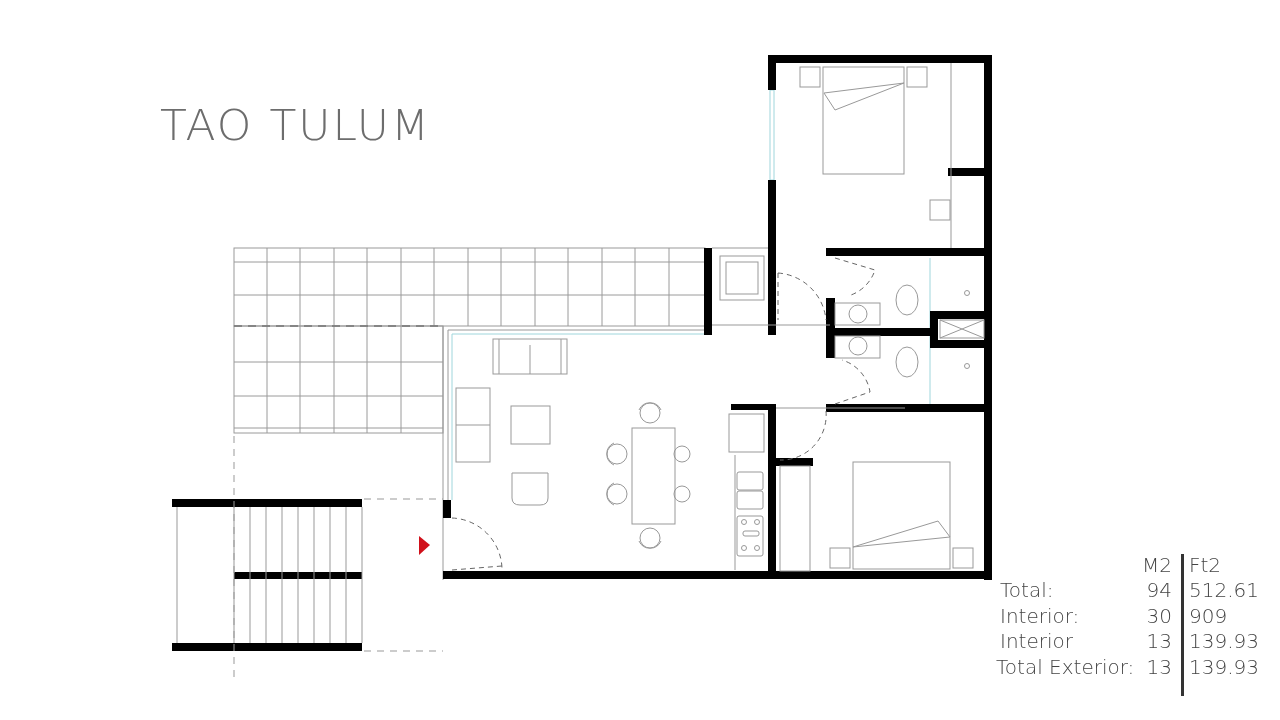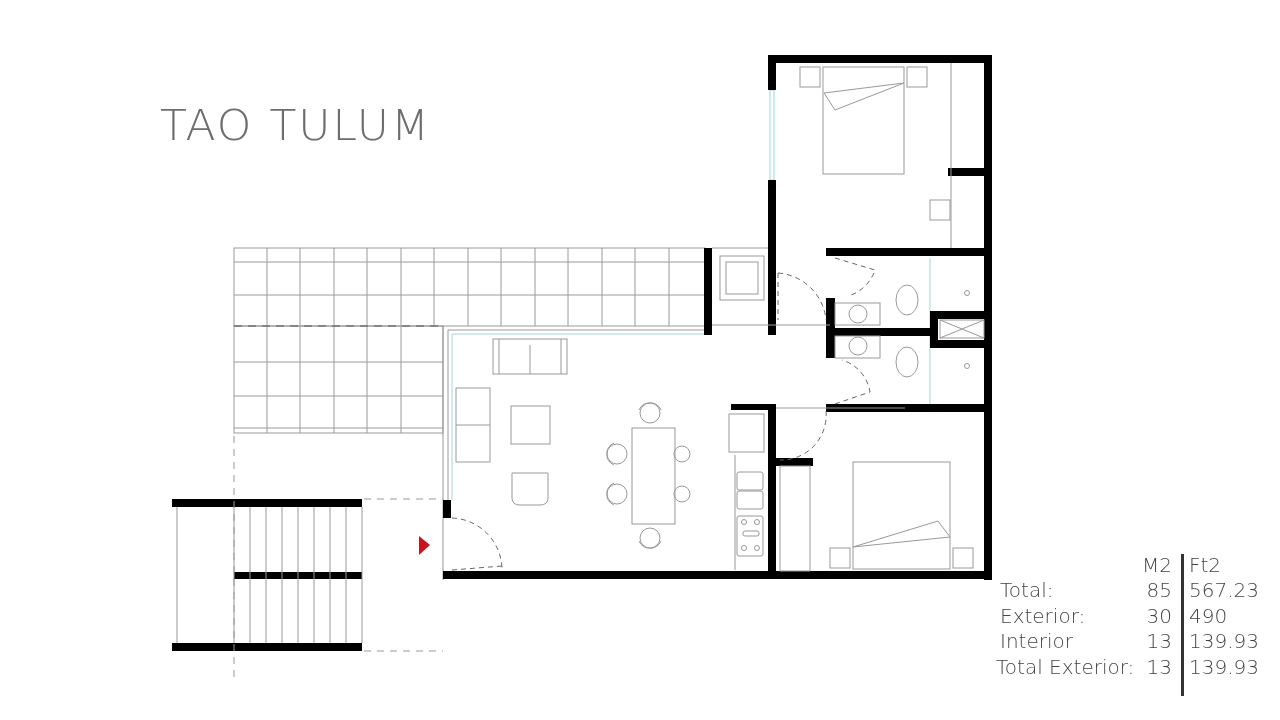--- a/index.html
+++ b/index.html
@@ -200,27 +200,27 @@
 
 <div class="areas">
   <div class="divider"></div>
   <div class="row head">
     <span class="lbl"></span>
     <span class="m2">M2</span>
     <span class="ft">Ft2</span>
   </div>
   <div class="row">
     <span class="lbl">Total:</span>
-    <span class="m2">85</span>
-    <span class="ft">567.23</span>
-  </div>
-  <div class="row">
-    <span class="lbl">Exterior:</span>
+    <span class="m2">94</span>
+    <span class="ft">512.61</span>
+  </div>
+  <div class="row">
+    <span class="lbl">Interior:</span>
     <span class="m2">30</span>
-    <span class="ft">490</span>
+    <span class="ft">909</span>
   </div>
   <div class="row">
     <span class="lbl">Interior</span>
     <span class="m2">13</span>
     <span class="ft">139.93</span>
   </div>
   <div class="row">
     <span class="lbl">Total Exterior:</span>
     <span class="m2">13</span>
     <span class="ft">139.93</span>

